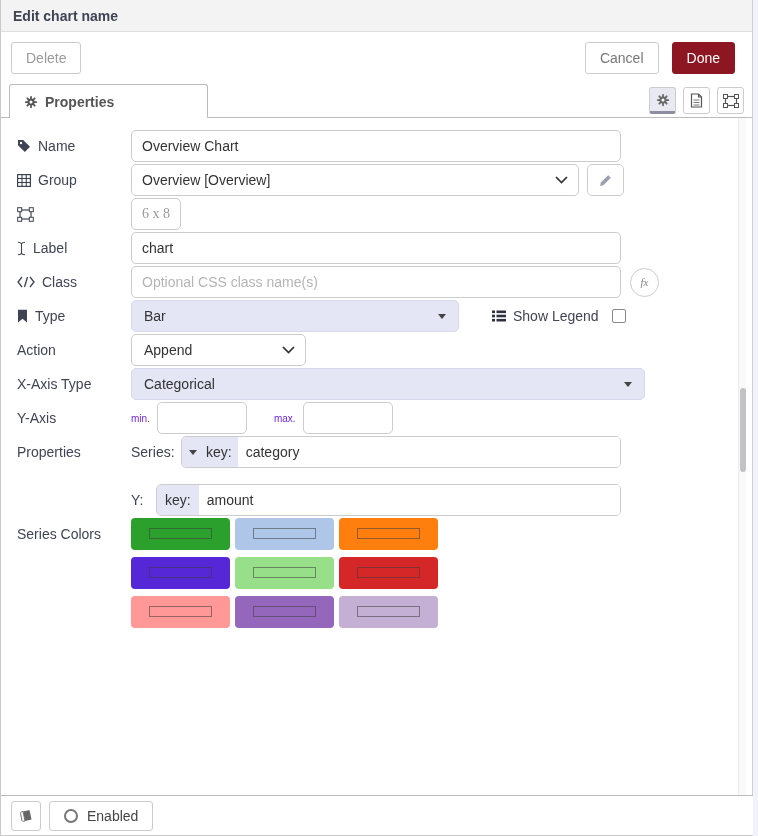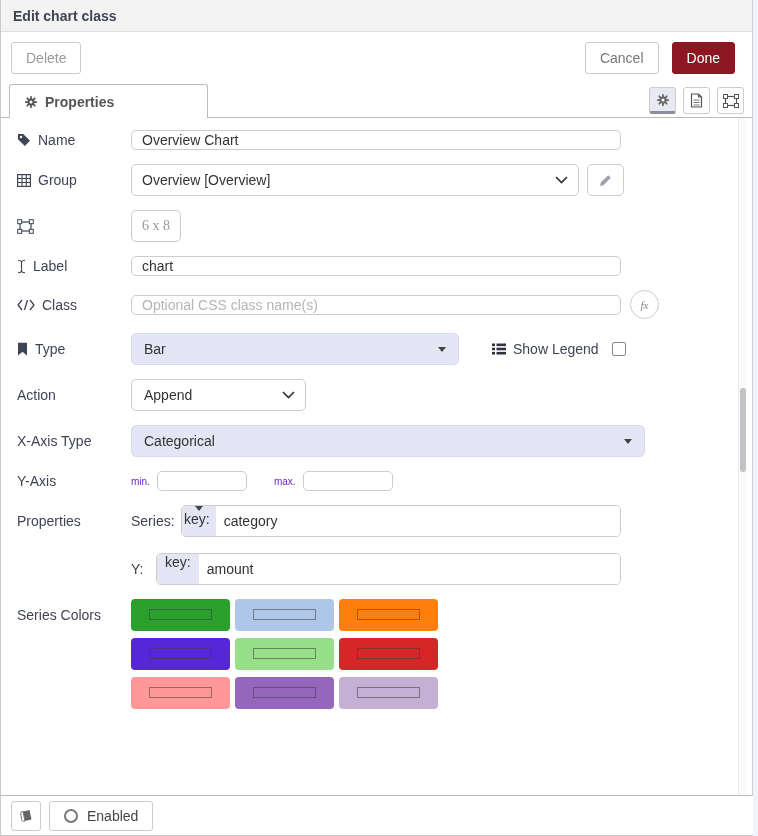--- a/index.html
+++ b/index.html
@@ -30,24 +30,24 @@
     border:1px solid #bbb; border-bottom:none; border-radius:3px 3px 0 0; z-index:2;
     display:flex; align-items:center; gap:7px; padding-left:14px; }
   .tab-label { font-size:14px; font-weight:bold; color:#555; }
   .tab-btns { position:absolute; right:8px; top:3px; display:flex; gap:7px; }
   .tbtn { width:27px; height:27px; border:1px solid #ccc; border-radius:3px; background:#fff;
     display:flex; align-items:center; justify-content:center; cursor:pointer; }
   .tbtn.active { background:#e9e9f2; border-bottom:3px solid #8d8da0; }
 
   
   .content { height:678px; padding:12px 0 0 16px; background:#fff; position:relative; }
-  .row { display:flex; align-items:center; margin-bottom:14px; }
+  .row { display:flex; align-items:center; margin-bottom:2px; }
   .row-label { width:114px; display:flex; align-items:center; gap:7px;
     font-size:14px; color:#3f4454; flex-shrink:0; }
-  .ti { height:20px; border:1px solid #ccc; border-radius:5px; font-size:14px; color:#333;
+  .ti { height:32px; border:1px solid #ccc; border-radius:5px; font-size:14px; color:#333;
     padding:0 10px; font-family:inherit; outline:none; background:#fff; }
   .ti::placeholder { color:#b5b5b5; }
   .w-wide { width:490px; }
   .w-small { width:90px; }
 
   .sel-native { width:448px; height:32px; border:1px solid #ccc; border-radius:5px; background:#fff;
     display:flex; align-items:center; justify-content:space-between; padding:0 10px; font-size:14px;
     color:#333; cursor:pointer;gap:32px; }
   .sel-lav { height:32px; border:1px solid #d7daef; border-radius:5px; background:#e4e6f5;
     display:flex; align-items:center; justify-content:space-between; padding:0 12px; font-size:14px;
@@ -65,21 +65,21 @@
   .legend-label { font-size:14px; color:#3f4454; }
   .checkbox { width:14px; height:14px; border:1px solid #888; border-radius:2px; background:#fff;
     margin-left:6px; cursor:pointer; }
 
   .minmax-label { font-size:10px; color:#6d28d9; margin-right:7px; }
   .gap-max { margin-left:27px; }
 
   .inline-label { font-size:14px; color:#3f4454; }
   .typed-input { display:flex; align-items:stretch; height:32px; border:1px solid #ccc;
     border-radius:5px; overflow:hidden; background:#fff; }
-  .ti-prefix { display:flex; align-items:center; background:#e4e6f5;flex-direction:column; }
+  .ti-prefix { display:flex; align-items:center; background:#e4e6f5; }
   .ti-dd { width:22px; display:flex; align-items:center; justify-content:center; cursor:pointer; }
   .ti-key { font-size:14px; color:#333; padding:0 6px 0 2px; }
   .ti-text { flex:1; border:none; outline:none; font-size:14px; color:#333; padding:0 8px;
     font-family:inherit; }
 
   .colors-grid { display:grid; grid-template-columns:repeat(3,99px); gap:7px 5px; }
   .swatch { height:32px; border-radius:4px; position:relative; cursor:pointer; }
   .swatch-inner { position:absolute; left:18%; right:18%; top:10px; height:11px;
     border:1px solid rgba(60,60,60,0.55); }
 
@@ -100,21 +100,21 @@
 
   svg { display:block; }
 </style>
 </head>
 <body>
 
 <div class="app">
   <div class="dialog">
 
     <div class="header">
-      <span class="header-title">Edit chart class</span>
+      <span class="header-title">Edit chart name</span>
     </div>
 
     <div class="btnrow">
       <button class="btn btn-delete">Delete</button>
       <span class="spacer"></span>
       <button class="btn btn-cancel">Cancel</button>
       <button class="btn btn-done">Done</button>
     </div>
 
     <div class="tabbar">

